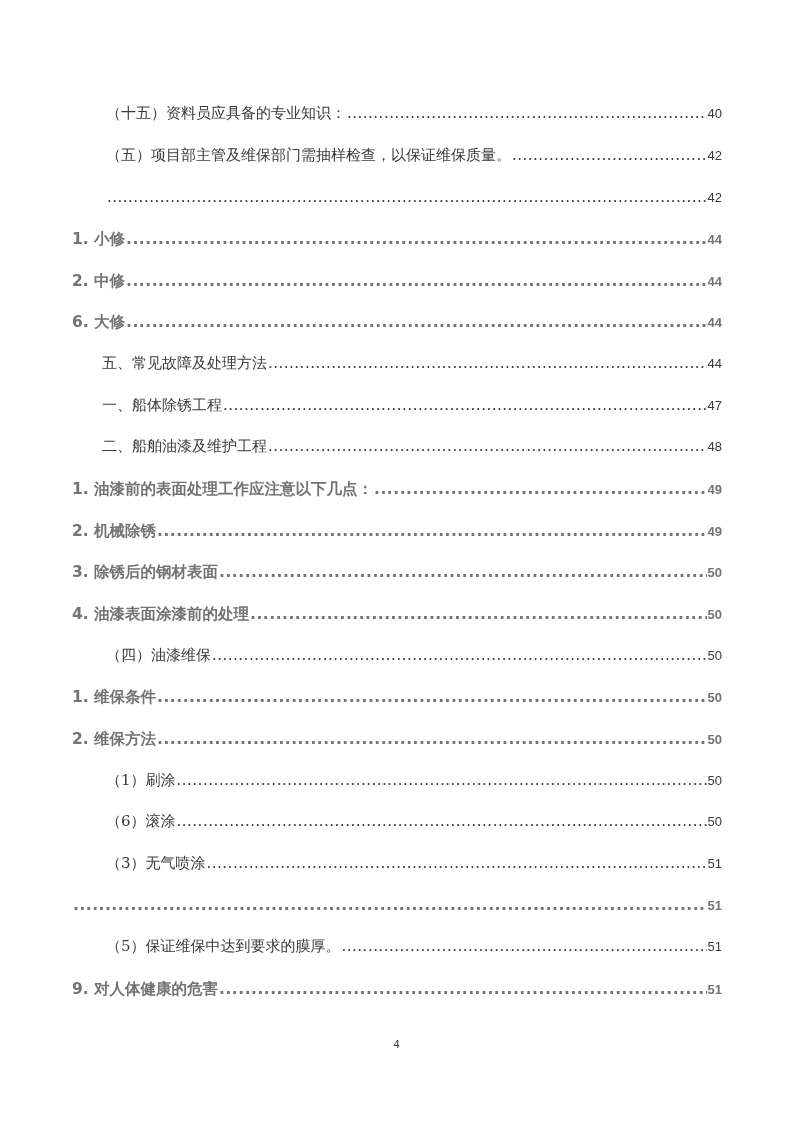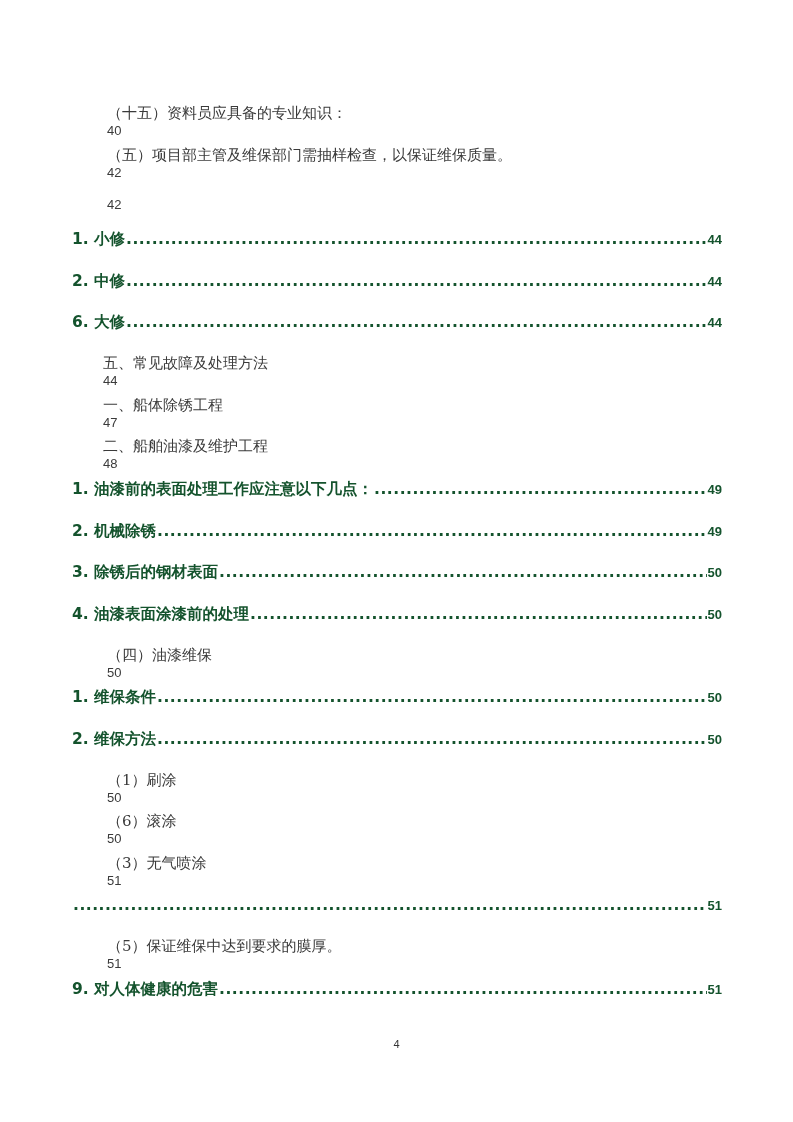--- a/index.html
+++ b/index.html
@@ -1,22 +1,22 @@
 <!DOCTYPE html>
 <html><head>
 <meta charset="utf-8">
 <style>
   html, body { margin: 0; padding: 0; background: #ffffff; }
   body { width: 793px; height: 1122px; position: relative; overflow: hidden;
          font-family: "DejaVu Serif", "Liberation Serif", serif; color: #222; }
   .toc { position: absolute; left: 0; top: 96px; width: 793px; }
   .row { position: absolute; display: flex; align-items: baseline; height: 24px;
          right: 71px; white-space: nowrap; }
-  .row.lvl-sub { left: 106px; font-size: 15px; color: #3a3a3a; flex-direction: column; }
-  .row.lvl-bold { left: 72px; font-size: 15.5px; font-weight: bold; color: #14532d;
+  .row.lvl-sub { left: 106px; font-size: 15px; color: #3a3a3a; }
+  .row.lvl-bold { left: 72px; font-size: 15.5px; font-weight: bold; color: #737373;
                   font-family: "DejaVu Sans", "Liberation Sans", sans-serif; }
   .row .label { flex: 0 0 auto; }
   .row .leader { flex: 1 1 auto; overflow: hidden; margin: 0 1px; letter-spacing: 0.5px; }
   .row .leader::before { content: "................................................................................................................................................................................................................................................"; }
   .row .page { flex: 0 0 auto; font-family: "Liberation Sans", "DejaVu Sans", sans-serif; font-size: 13px; }
   .row.lvl-bold .page { font-weight: bold; }
   .footer { position: absolute; top: 1038px; left: 0; width: 793px; text-align: center;
             font-family: "Liberation Sans", sans-serif; font-size: 11px; color: #333; }
 </style>
 </head>

